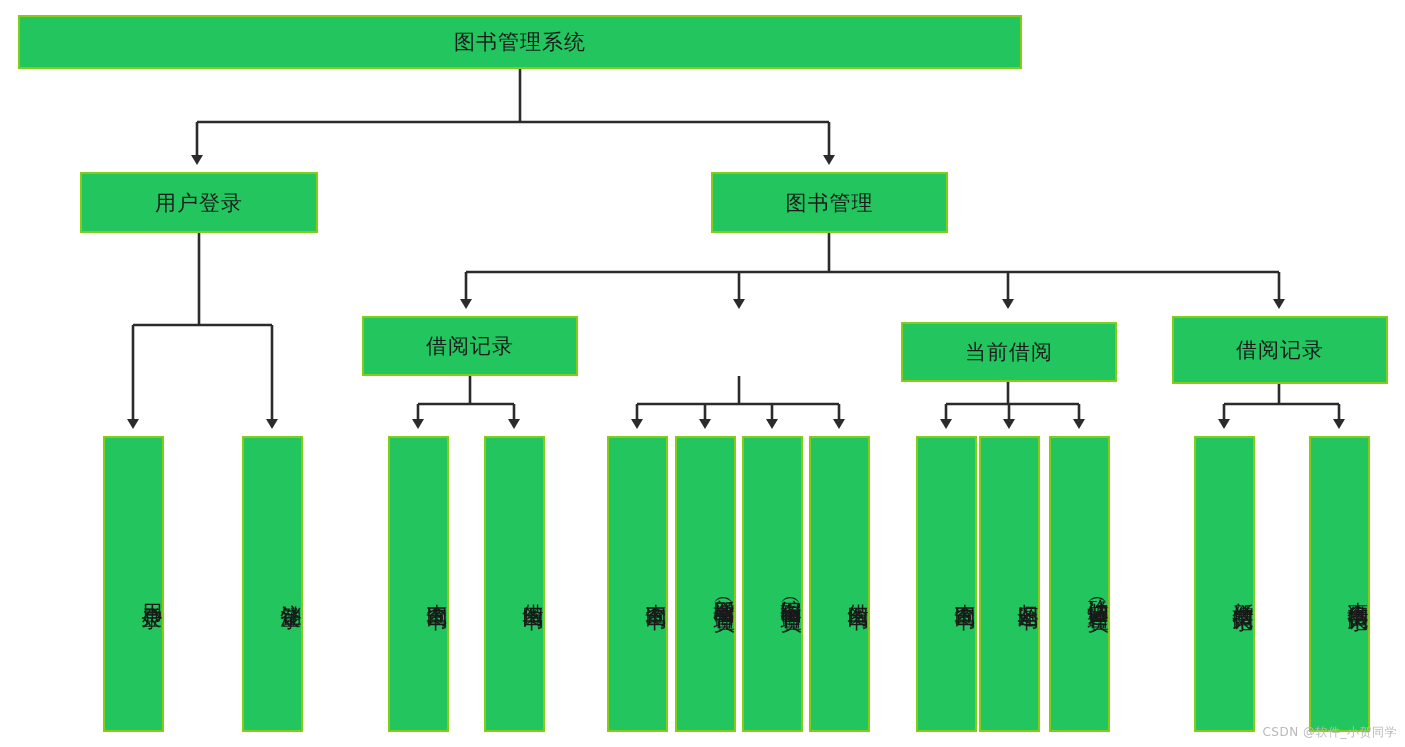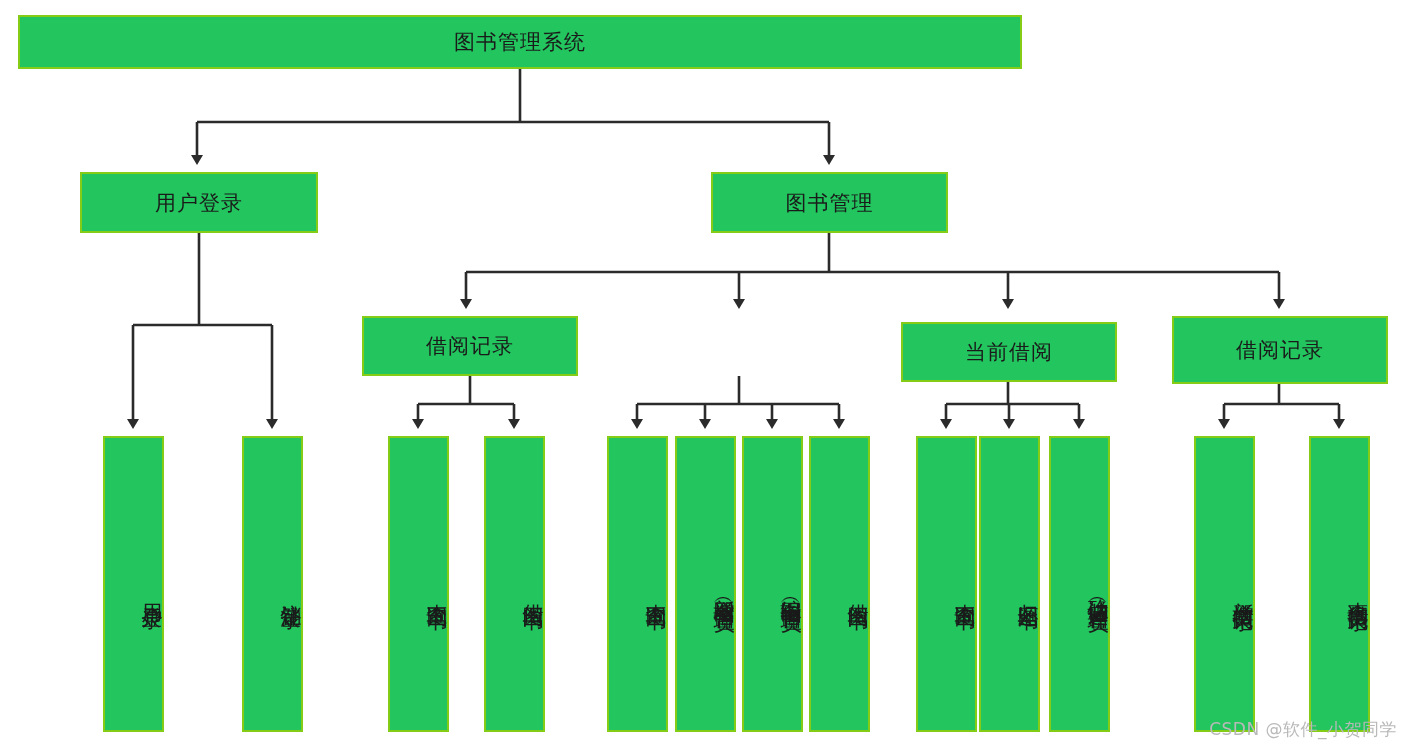--- a/index.html
+++ b/index.html
@@ -47,21 +47,21 @@
   }
   .node.vert .vtext {
     writing-mode: vertical-rl;
     text-orientation: upright;
     display: block;
   }
   #watermark {
     position: absolute;
     right: 8px;
     bottom: 6px;
-    font-size: 17px;
+    font-size: 12px;
     color: #b9b9b9;
     letter-spacing: 0.5px;
     white-space: nowrap;
     pointer-events: none;
   }
 </style>
 </head>
 <body>
 
 <div id="canvas">

